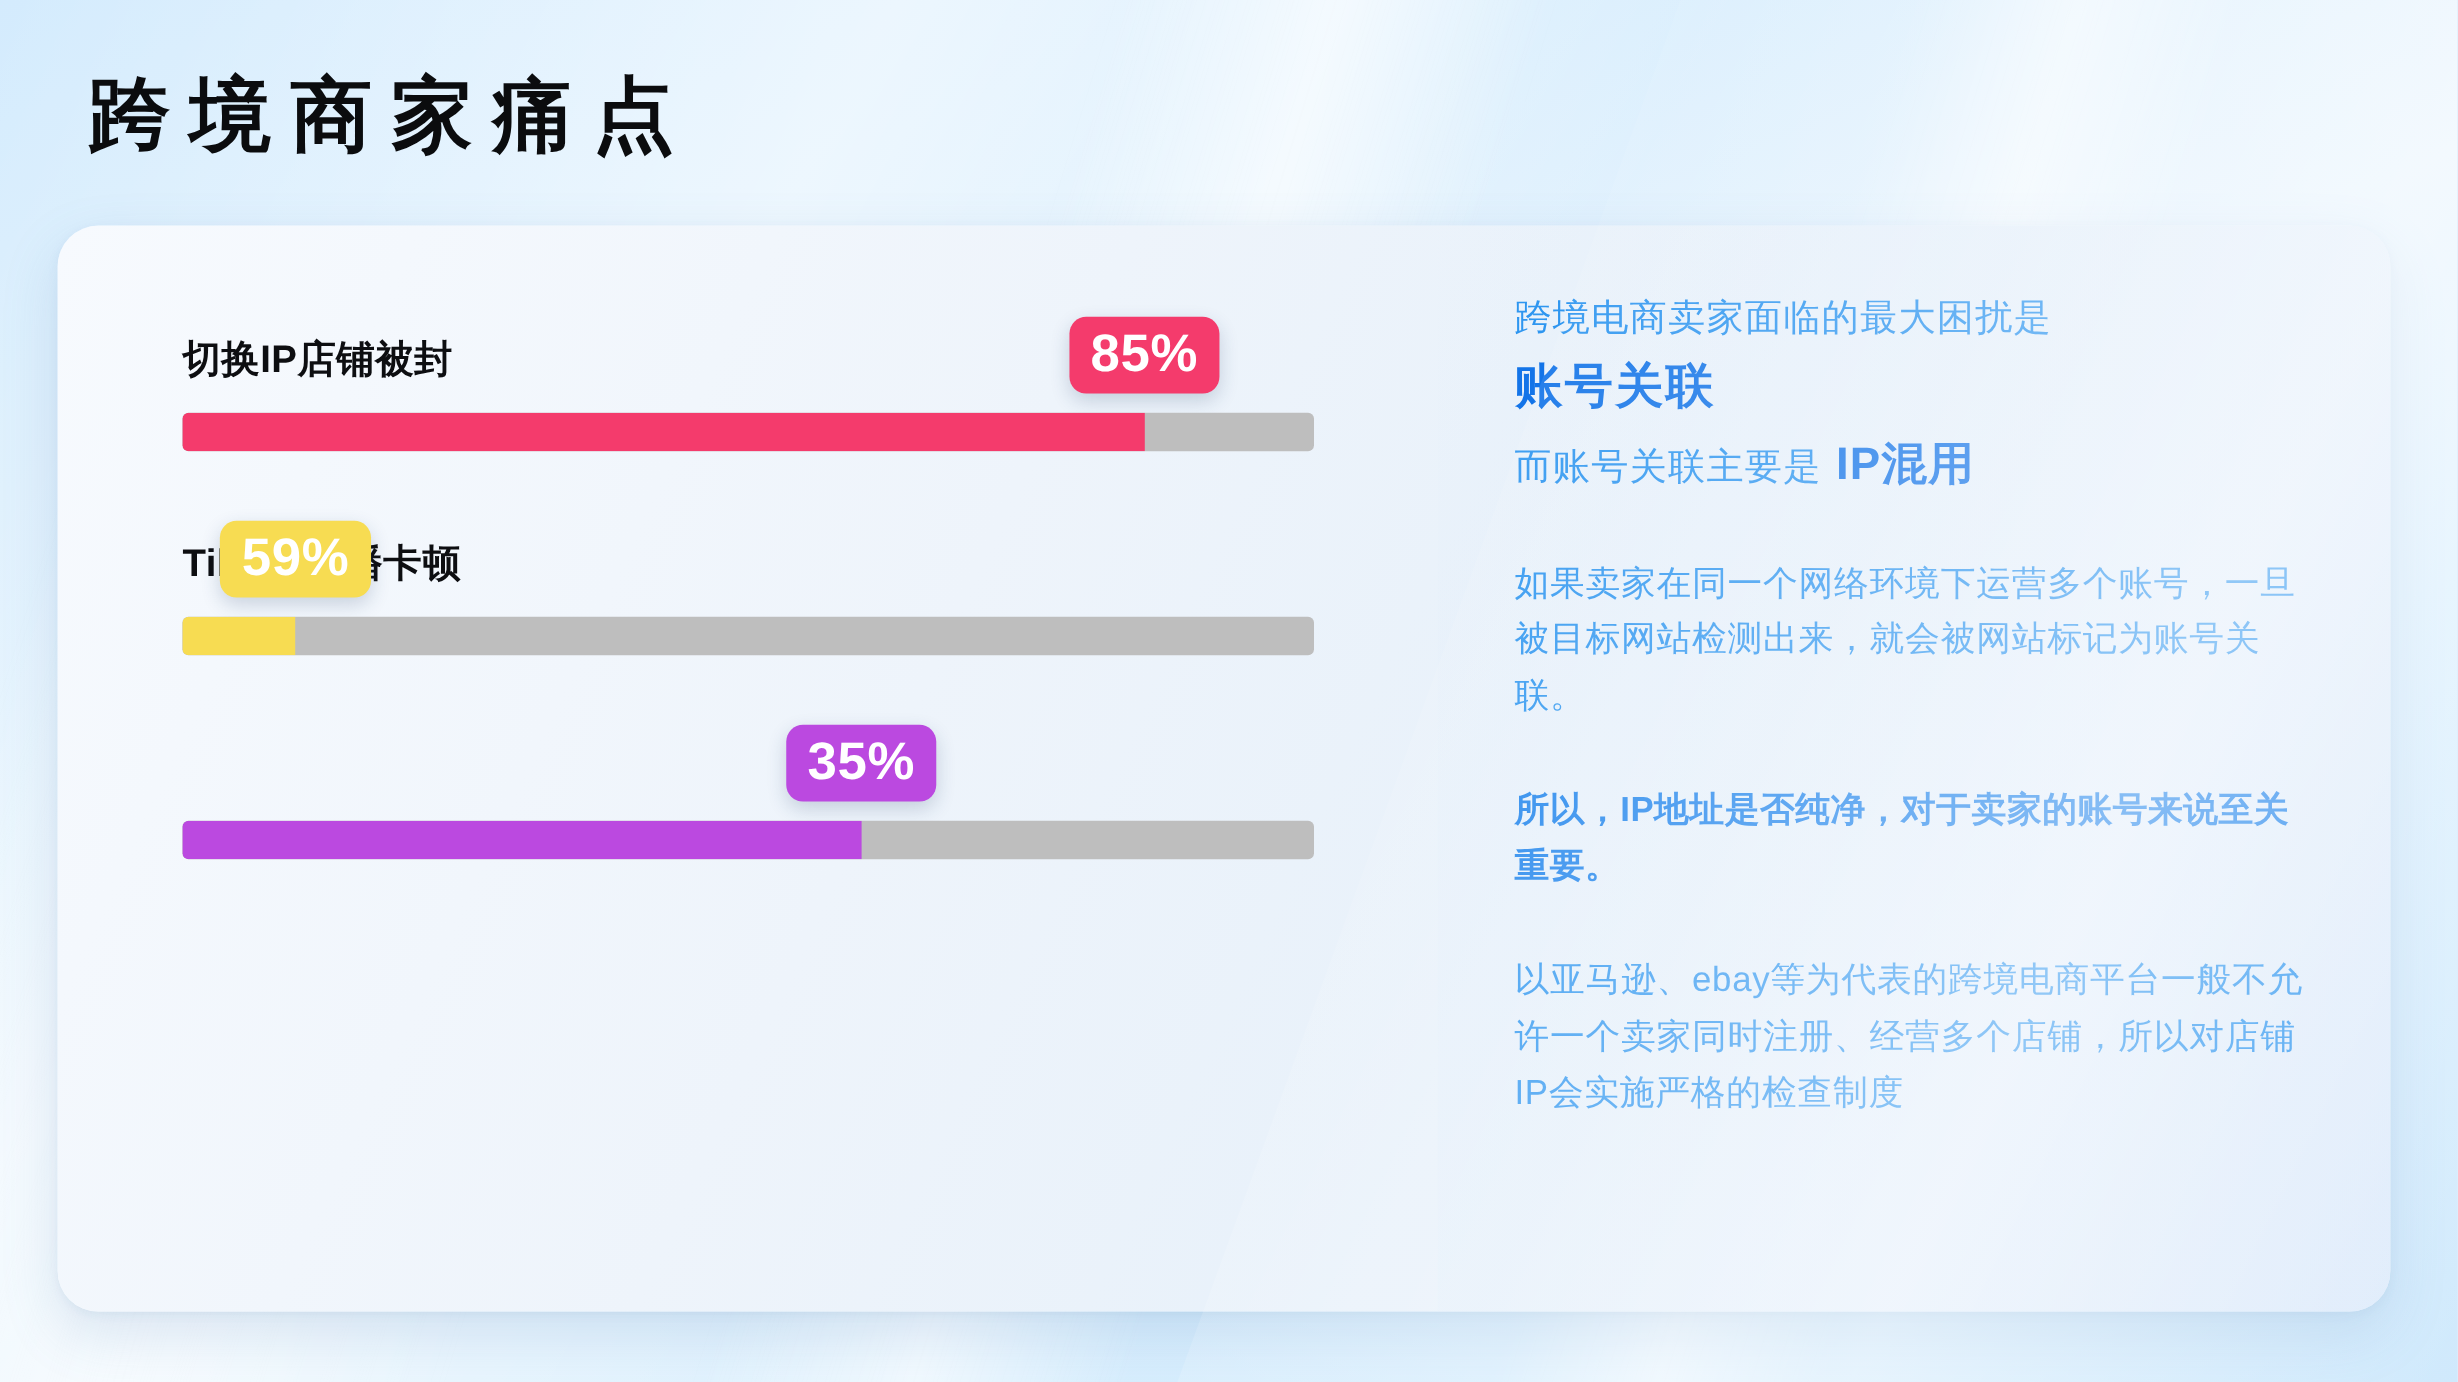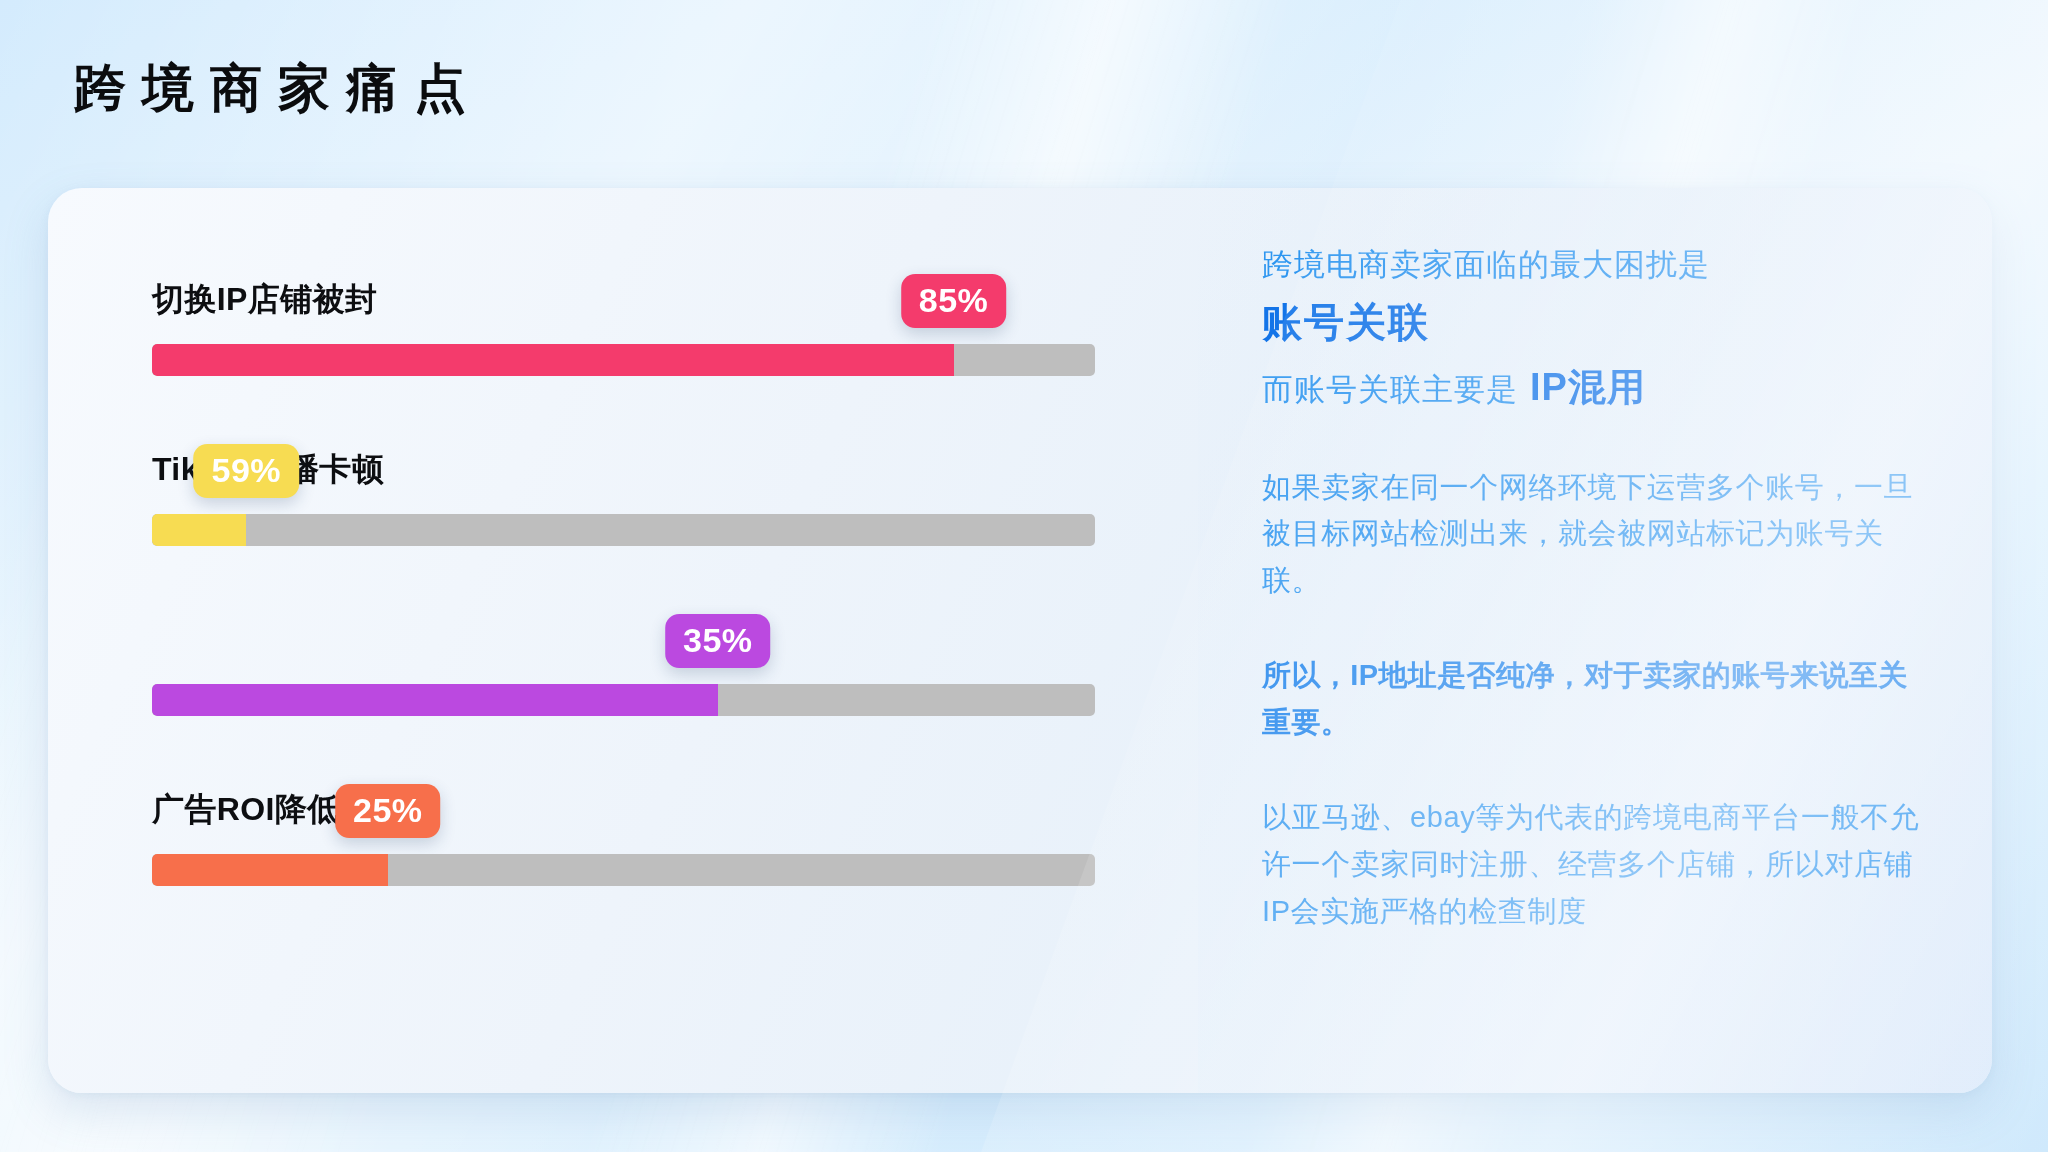--- a/index.html
+++ b/index.html
@@ -70,21 +70,21 @@
     background: linear-gradient(90deg, rgba(255,255,255,0) 0%, rgba(255,255,255,0.42) 50%, rgba(255,255,255,0) 100%);
     transform: rotate(17deg);
     filter: blur(10px);
   }
 
   
   #title {
     position: absolute;
     left: 74px;
     top: 62px;
-    font-size: 52px;
+    font-size: 68px;
     font-weight: 900;
     color: #0b0c0e;
     letter-spacing: 16px;
     line-height: 1;
     white-space: nowrap;
   }
 
   
   #card {
     position: absolute;
@@ -137,21 +137,21 @@
   }
   .bar-badge {
     position: absolute;
     bottom: 2px;
     transform: translateX(-50%);
     min-width: 96px;
     box-sizing: border-box;
     padding: 9px 18px 11px;
     border-radius: 14px;
     color: #ffffff;
-    font-size: 34px;
+    font-size: 44px;
     font-weight: 900;
     text-align: center;
     line-height: 1;
     letter-spacing: 0.5px;
     box-shadow: 0 6px 16px rgba(30, 60, 100, 0.20);
   }
   .bar-track {
     position: absolute;
     left: 48px;
     right: 60px;
@@ -262,29 +262,20 @@
 
           <div class="bar-row">
             <div class="bar-head">
               <div class="bar-badge" id="badge-2" style="background: rgb(187, 73, 224); left: calc(60% - 16.8px);">35%</div>
             </div>
             <div class="bar-track" style="background: rgb(190, 190, 190);">
               <div class="bar-fill" id="fill-2" style="width: 60%; background: rgb(187, 73, 224);"></div>
             </div>
           </div>
 
-          <div class="bar-row">
-            <div class="bar-head">
-              <div class="bar-label">广告ROI降低</div>
-              <div class="bar-badge" id="badge-3" style="background: rgb(247, 111, 75); left: calc(25% + 21px);">25%</div>
-            </div>
-            <div class="bar-track" style="background: rgb(190, 190, 190);">
-              <div class="bar-fill" id="fill-3" style="width: 25%; background: rgb(247, 111, 75);"></div>
-            </div>
-          </div>
 
         </div>
       </div>
 
       <div id="text-panel">
         <div id="text-body">
           <p class="lead-line">跨境电商卖家面临的最大困扰是</p>
 
           <p class="lead-strong">账号关联</p>
 

